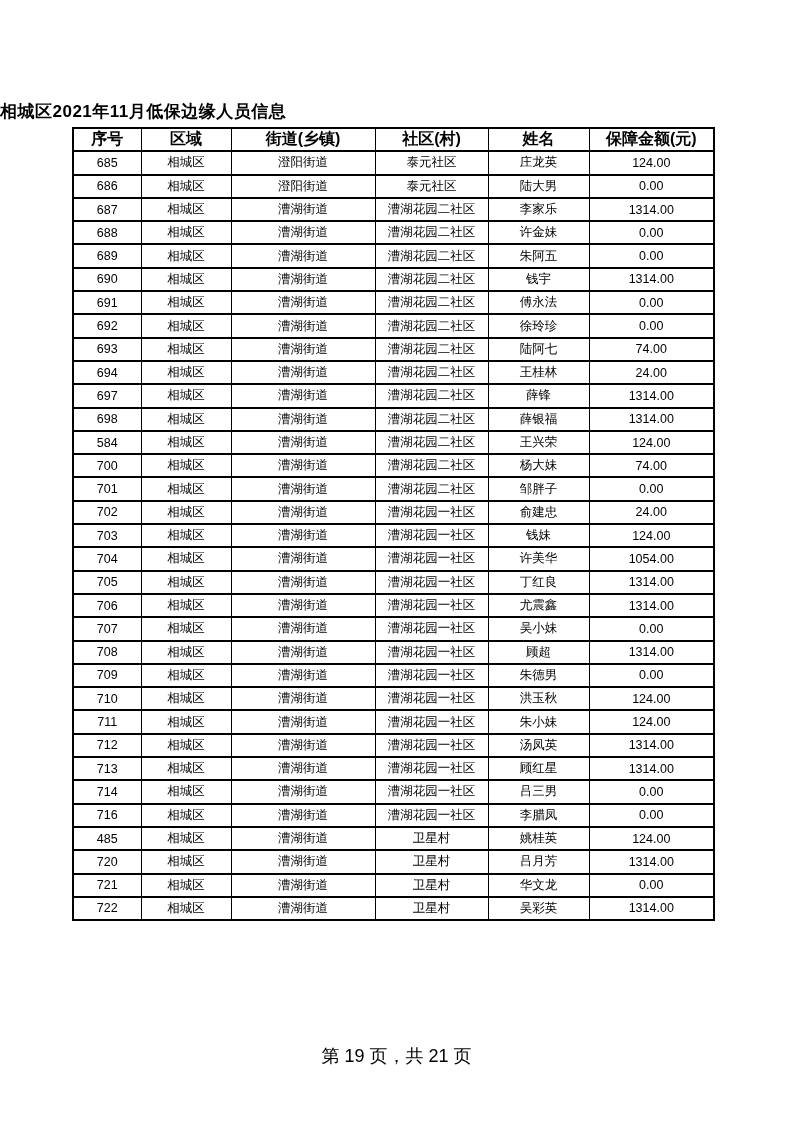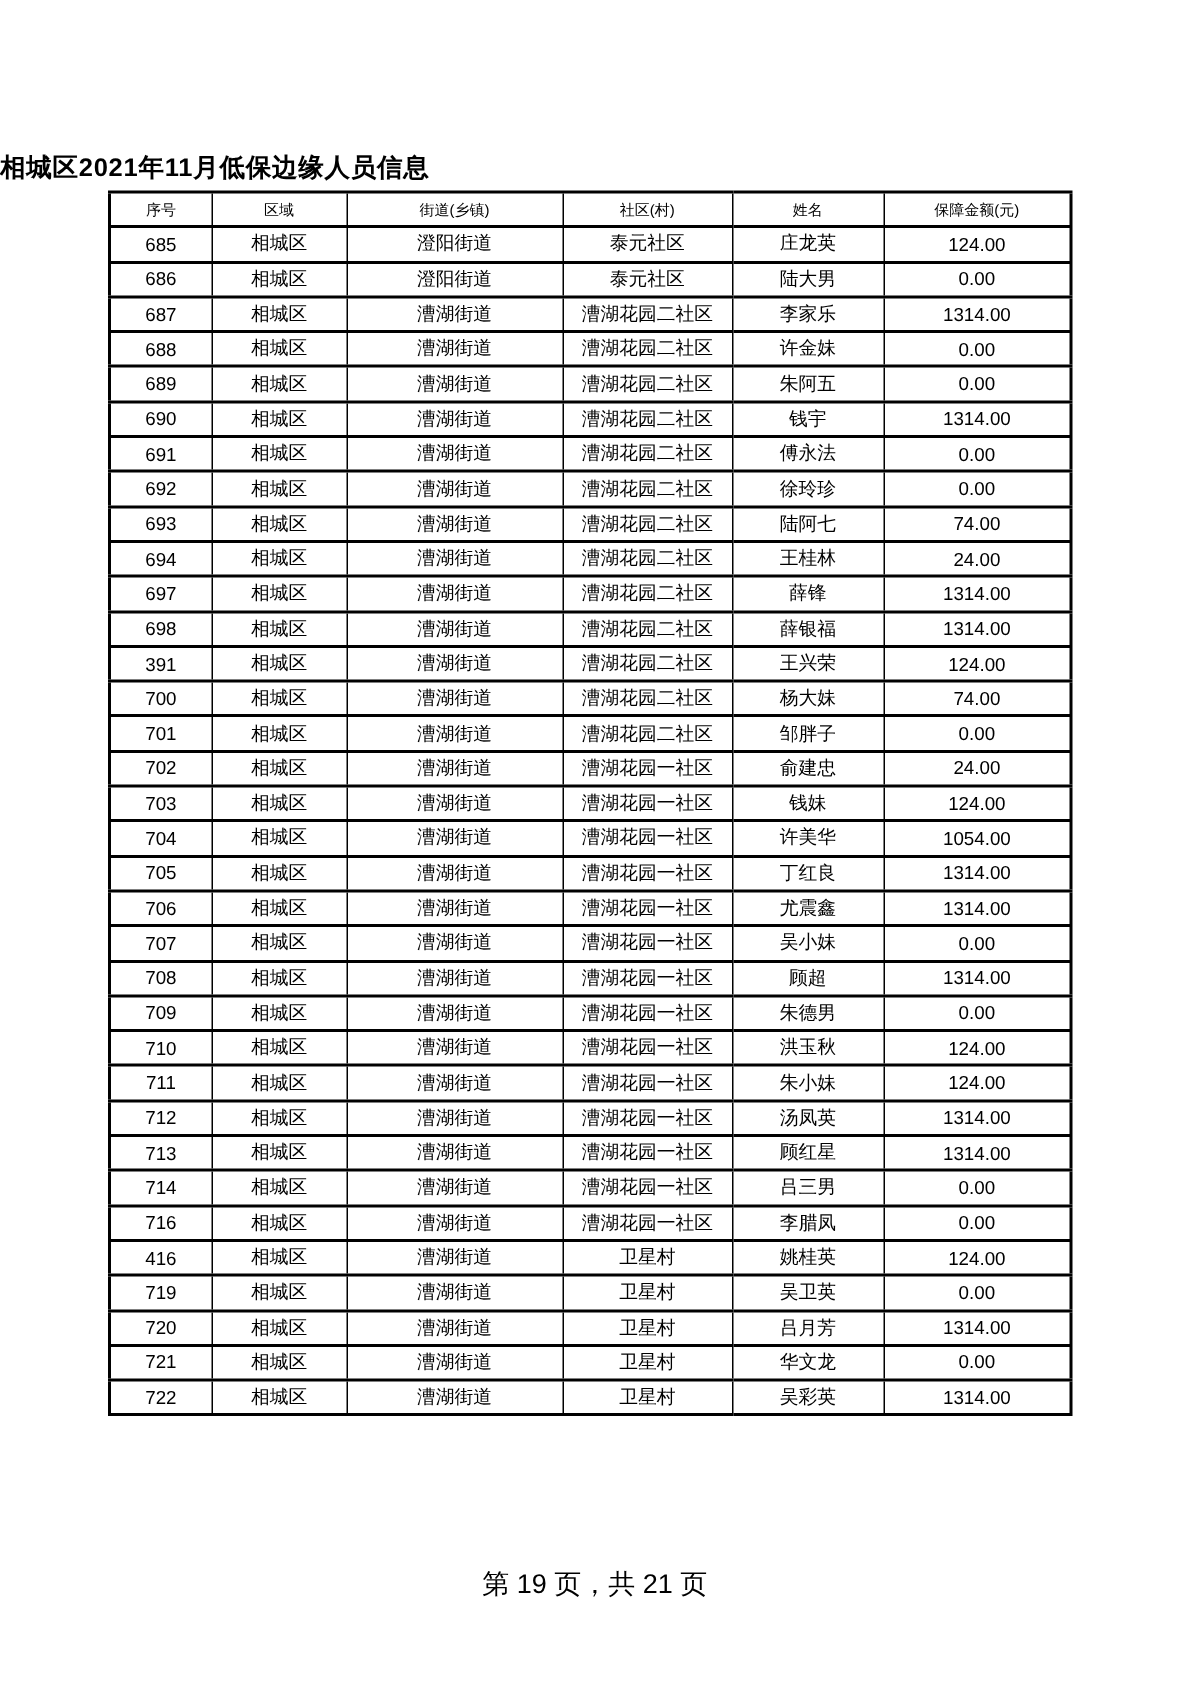--- a/index.html
+++ b/index.html
@@ -41,22 +41,22 @@
     border-bottom: 2px solid #000;
     text-align: center;
     vertical-align: middle;
     padding: 0;
     height: 21.3px;
     font-size: 12.5px;
     overflow: hidden;
     white-space: nowrap;
   }
   .people-table th {
-    font-weight: normal;
-    font-size: 10px;
+    font-weight: bold;
+    font-size: 16px;
     margin-top: 12px;
   }
   .page-footer {
     position: absolute;
     top: 1044px;
     left: 0;
     width: 100%;
     text-align: center;
     font-size: 18px;
   }
@@ -176,21 +176,21 @@
       </tr>
       <tr>
         <td>698</td>
         <td>相城区</td>
         <td>漕湖街道</td>
         <td>漕湖花园二社区</td>
         <td>薛银福</td>
         <td>1314.00</td>
       </tr>
       <tr>
-        <td>391</td>
+        <td>584</td>
         <td>相城区</td>
         <td>漕湖街道</td>
         <td>漕湖花园二社区</td>
         <td>王兴荣</td>
         <td>124.00</td>
       </tr>
       <tr>
         <td>700</td>
         <td>相城区</td>
         <td>漕湖街道</td>
@@ -312,34 +312,26 @@
       </tr>
       <tr>
         <td>716</td>
         <td>相城区</td>
         <td>漕湖街道</td>
         <td>漕湖花园一社区</td>
         <td>李腊凤</td>
         <td>0.00</td>
       </tr>
       <tr>
-        <td>416</td>
+        <td>485</td>
         <td>相城区</td>
         <td>漕湖街道</td>
         <td>卫星村</td>
         <td>姚桂英</td>
         <td>124.00</td>
-      </tr>
-      <tr>
-        <td>719</td>
-        <td>相城区</td>
-        <td>漕湖街道</td>
-        <td>卫星村</td>
-        <td>吴卫英</td>
-        <td>0.00</td>
       </tr>
       <tr>
         <td>720</td>
         <td>相城区</td>
         <td>漕湖街道</td>
         <td>卫星村</td>
         <td>吕月芳</td>
         <td>1314.00</td>
       </tr>
       <tr>

